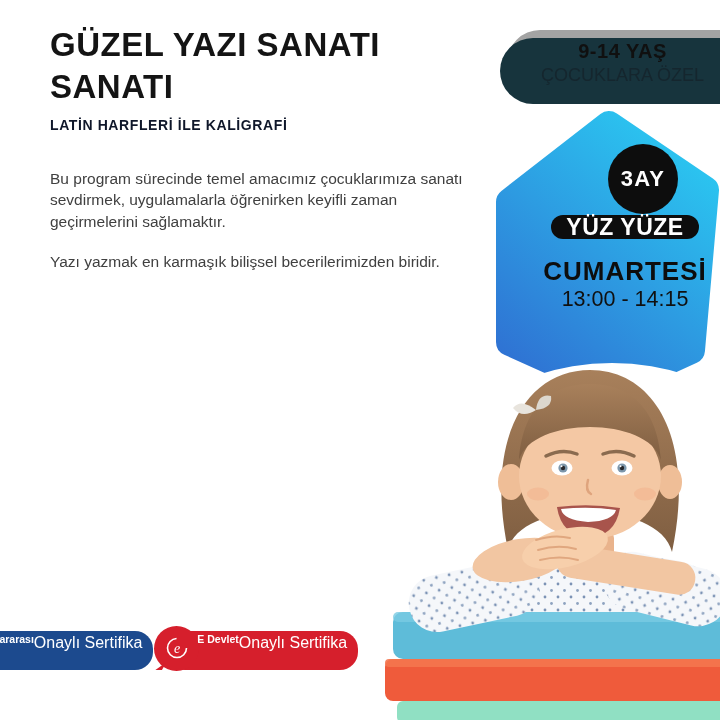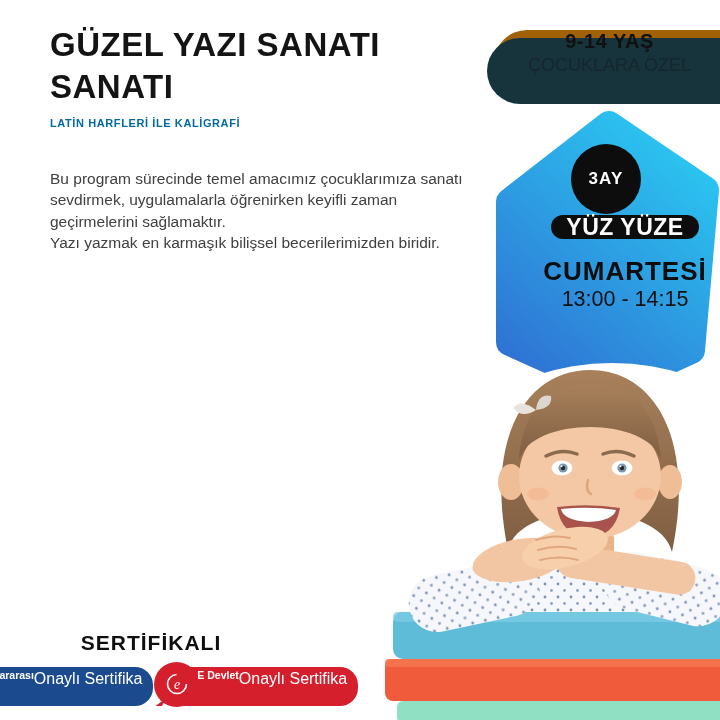--- a/index.html
+++ b/index.html
@@ -3,60 +3,60 @@
 <meta charset="utf-8">
 <style>
   html,body{margin:0;padding:0;background:#ffffff;}
   .canvas{
     position:relative;width:720px;height:720px;background:#ffffff;
     overflow:hidden;font-family:"Liberation Sans",sans-serif;
   }
   
   .header{position:absolute;left:50px;top:24px;z-index:4;}
   .title-line{font-size:33px;font-weight:800;color:#141414;line-height:1.28;letter-spacing:.5px;}
-  .subtitle{margin-top:9px;font-size:11px;font-weight:700;color:#0369a1;letter-spacing:.6px;}
+  .subtitle{margin-top:9px;font-size:14px;font-weight:700;color:#0f172a;letter-spacing:.6px;}
   
   .age-badge{
     position:absolute;top:30px;right:0;height:66px;min-width:160px;z-index:5;
-    background:#a16207;border-radius:33px 0 0 33px;
-    display:flex;flex-direction:column;align-items:center;
-    padding:0 29px 0 34px;
+    background:#a3a3a3;border-radius:33px 0 0 33px;
+    display:flex;flex-direction:column;align-items:center;justify-content:center;
+    padding:0 16px 0 34px;
   }
   .age-badge::before{
     content:"";position:absolute;left:-7px;right:0;top:8px;bottom:-8px;
     background:#17343D;border-radius:33px 0 0 33px;z-index:-1;
   }
   .age-line1{font-size:20px;font-weight:800;color:#101010;letter-spacing:.5px;}
   .age-line2{font-size:18px;font-weight:400;color:#15262e;margin-top:2px;}
   
   .hex-wrap{position:absolute;left:478px;top:98px;width:246px;height:314px;z-index:1;}
   .sched-circle{
-    position:absolute;left:571px;top:144px;width:70px;height:70px;border-radius:50%;
+    position:absolute;left:608px;top:144px;width:70px;height:70px;border-radius:50%;
     background:#0D0D0D;color:#fff;display:flex;align-items:center;justify-content:center;
-    font-weight:800;font-size:17px;letter-spacing:1.2px;z-index:2;
+    font-weight:800;font-size:22px;letter-spacing:1.2px;z-index:2;
   }
   .sched-pill{
     position:absolute;left:551px;top:215px;width:148px;height:24px;border-radius:21px;
     background:#0D0D0D;color:#fff;display:flex;align-items:center;justify-content:center;
     font-weight:800;font-size:23px;letter-spacing:.5px;z-index:2;
   }
   .sched-day{
     position:absolute;left:518px;top:256px;width:214px;text-align:center;
     font-size:26px;font-weight:800;color:#0d0d0d;letter-spacing:1px;z-index:2;
   }
   .sched-time{
     position:absolute;left:518px;top:287px;width:214px;text-align:center;
     font-size:21.5px;font-weight:400;color:#101010;z-index:2;
   }
   
   .body-text{
     position:absolute;left:50px;top:168px;width:414px;
     font-size:15.5px;line-height:1.38;color:#404040;z-index:3;
   }
-  .body-text .p1{}
+  .body-text .p1{margin-bottom:19px;}
   
   .cert{position:absolute;left:40px;top:631px;width:222px;text-align:center;z-index:4;}
   .cert-heading{font-size:21px;font-weight:800;color:#0f0f0f;letter-spacing:1px;margin-bottom:12px;}
   .cert-badges{display:flex;gap:14px;justify-content:center;}
   .cert-badge{
     position:relative;height:35px;border-radius:18px;color:#fff;
     display:flex;flex-direction:row;justify-content:center;
     padding:2px 11px 2px 30px;text-align:center;
   }
   .cert-badge.blue{background:#1C4A8E;}
@@ -105,21 +105,20 @@
   <div class="sched-pill">YÜZ YÜZE</div>
   <div class="sched-day">CUMARTESİ</div>
   <div class="sched-time">13:00 - 14:15</div>
 
   <div class="body-text">
     <div class="p1">Bu program sürecinde temel amacımız çocuklarımıza sanatı sevdirmek, uygulamalarla öğrenirken keyifli zaman geçirmelerini sağlamaktır.</div>
     <div>Yazı yazmak en karmaşık bilişsel becerilerimizden biridir.</div>
   </div>
 
   <div class="cert">
-    <div class="cert-heading">SERTİFİKALI</div>
     <div class="cert-badges">
       <div class="cert-badge blue">
         <div class="badge-circle">
           <svg width="24" height="24" viewBox="0 0 24 24">
             <path d="M5,12.5 L10,17.5 L19,7.5" fill="none" stroke="#ffffff" stroke-width="3.6" stroke-linecap="round" stroke-linejoin="round"></path>
           </svg>
         </div>
         <div class="badge-l1">Uluslararası</div>
         <div class="badge-l2">Onaylı Sertifika</div>
       </div>

